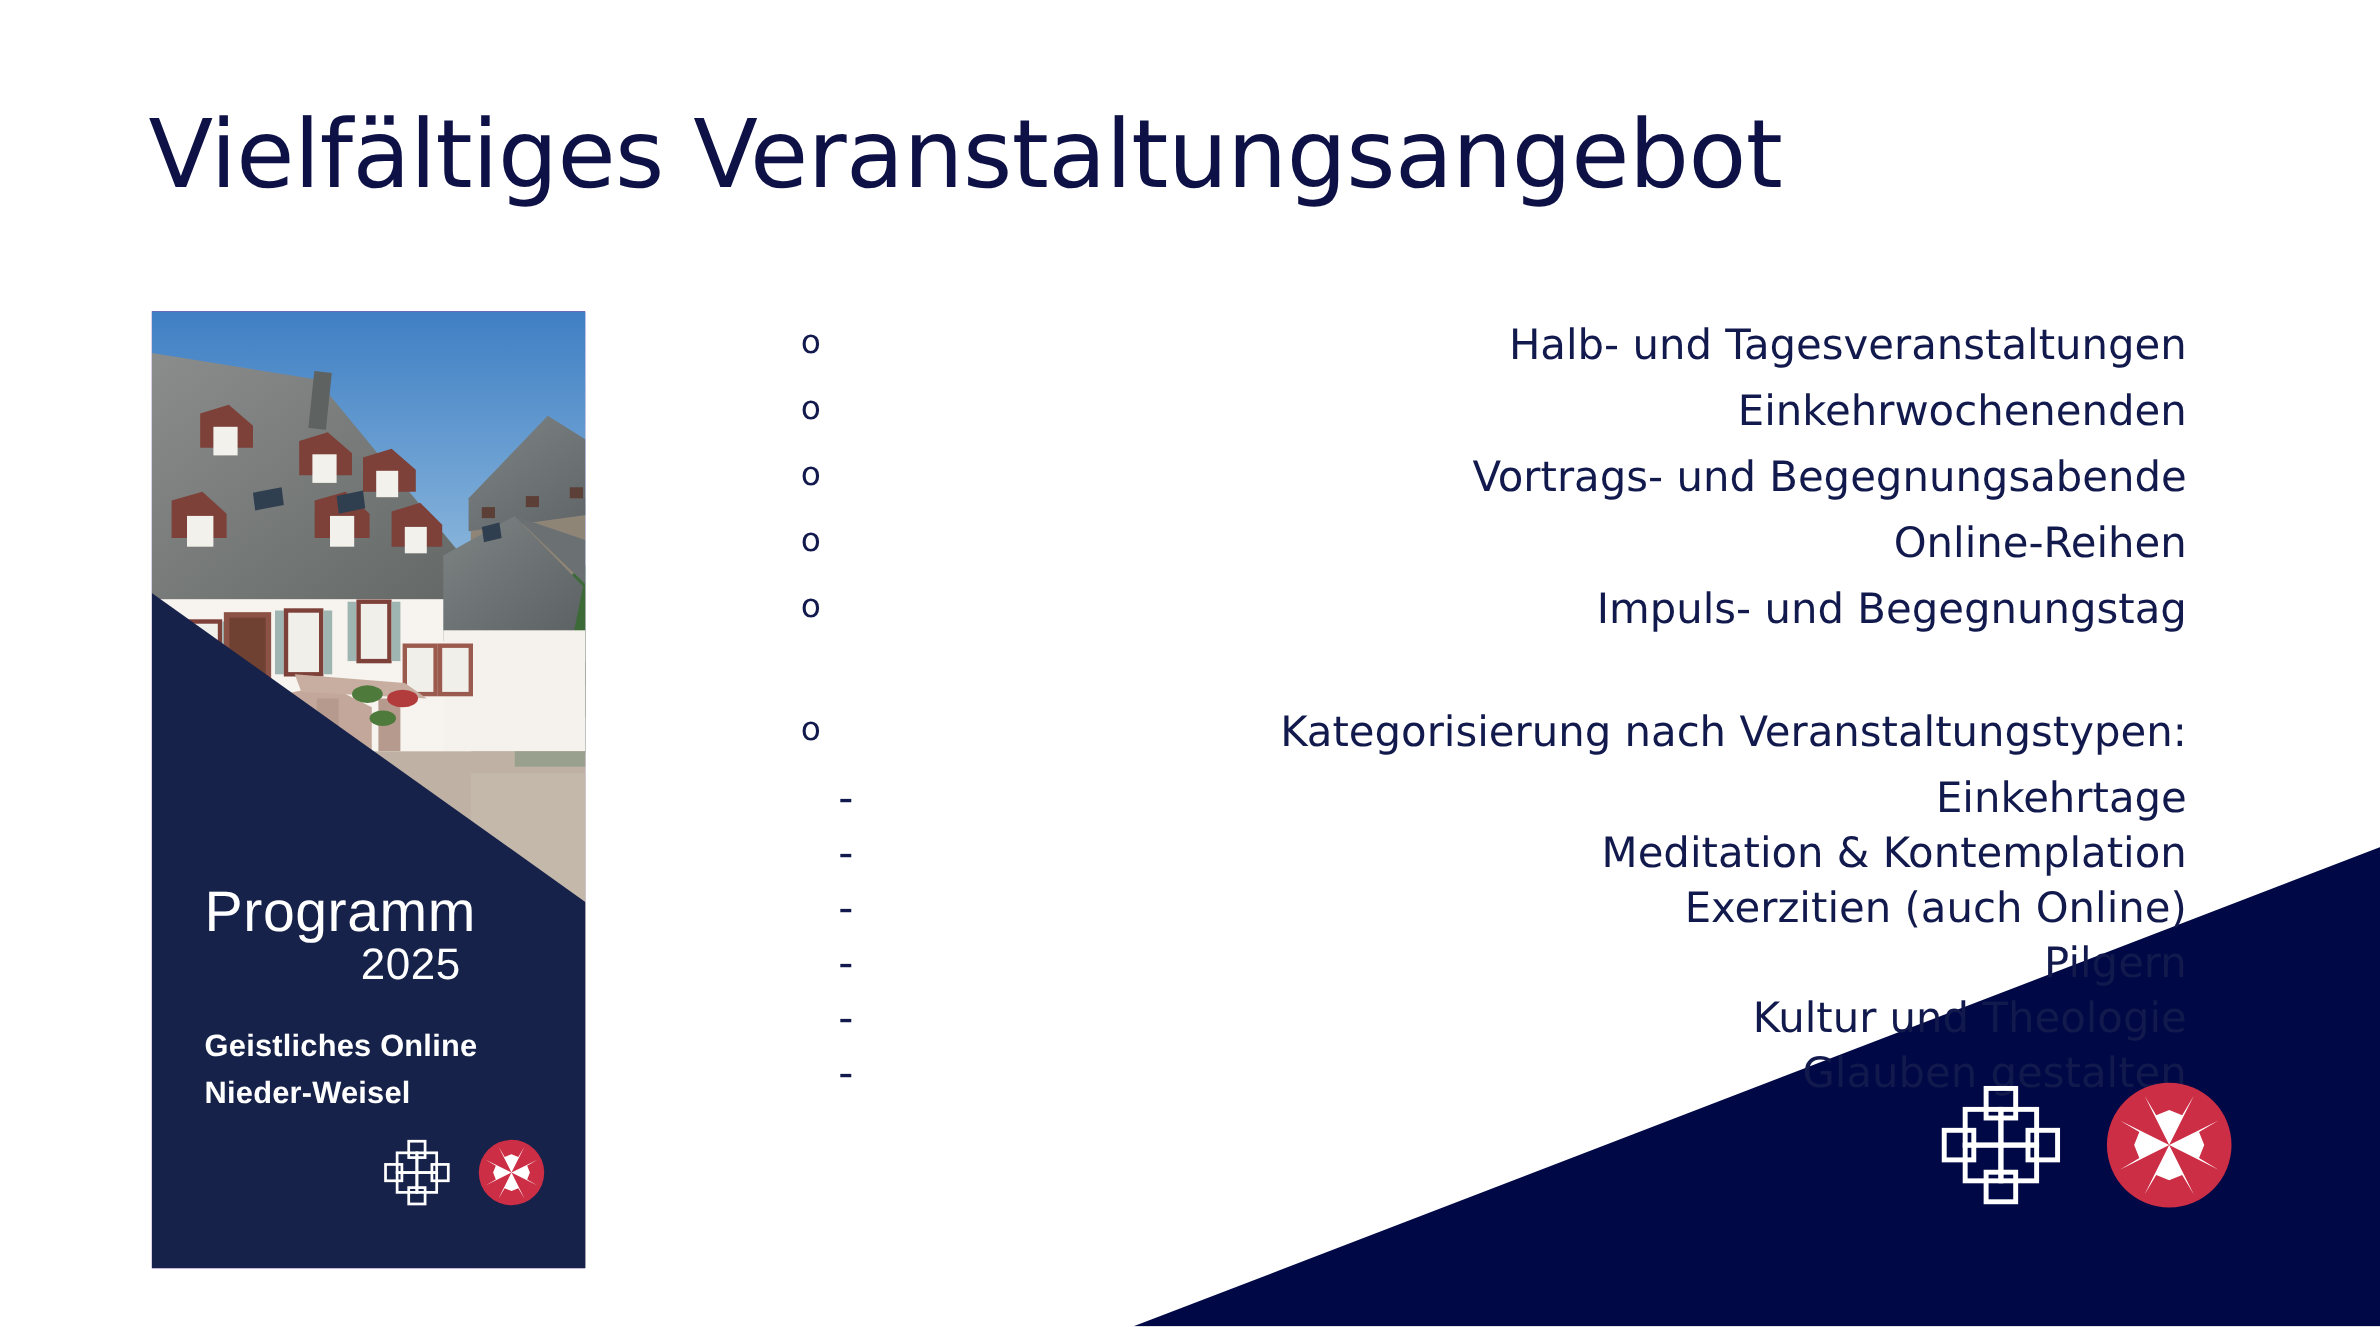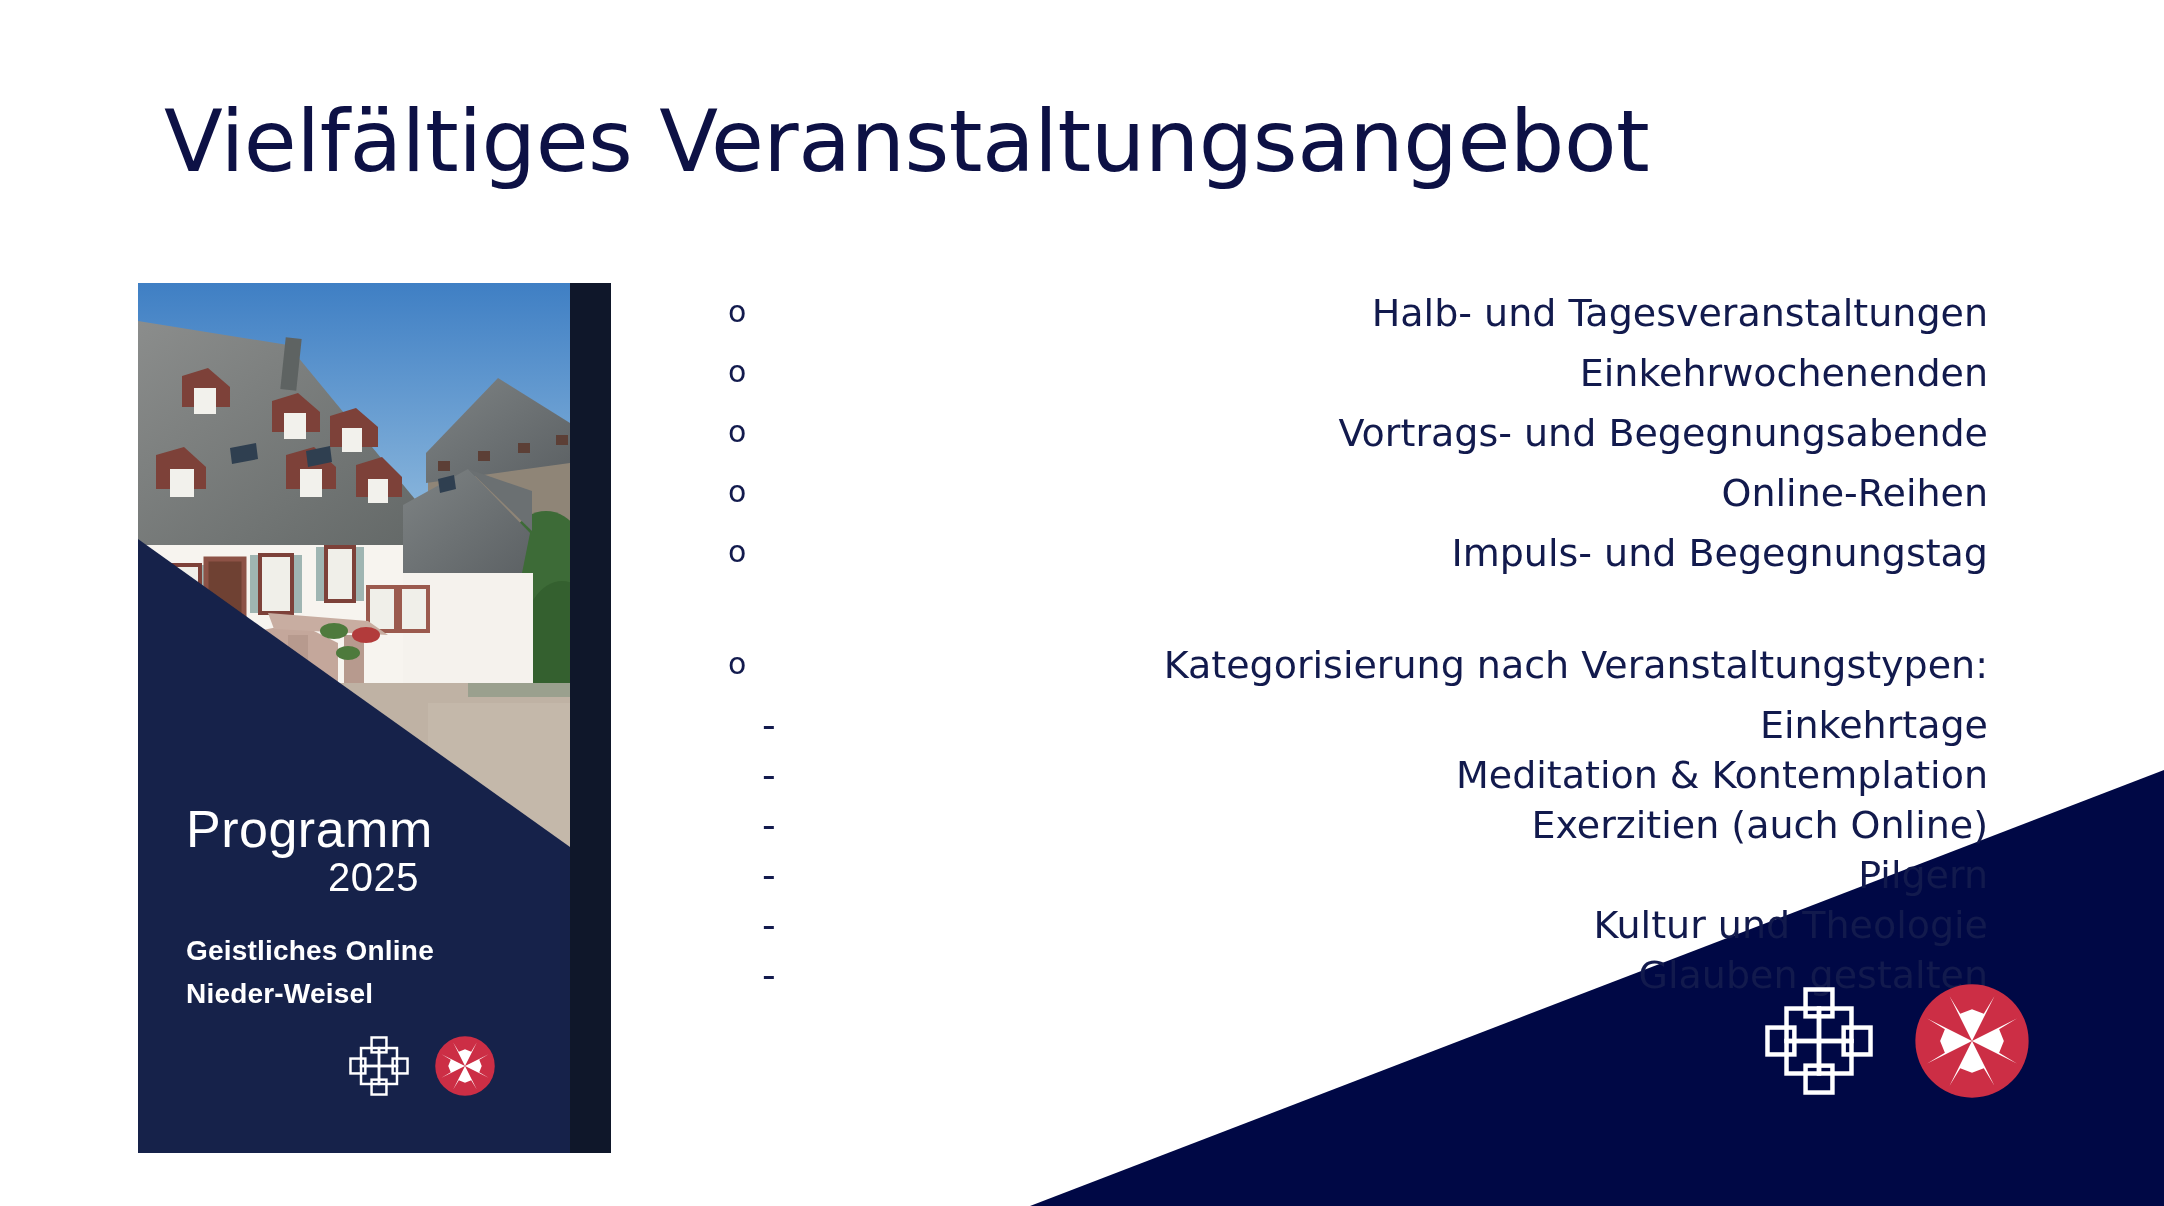--- a/index.html
+++ b/index.html
@@ -24,41 +24,41 @@
     left: 0;
     top: 0;
     width: 2164px;
     height: 1206px;
     pointer-events: none;
   }
 
   
   .slide-title {
     position: absolute;
-    left: 164px;
+    left: 135px;
     top: 96px;
     width: 1900px;
     color: #0d1145;
     font-family: "DejaVu Sans", sans-serif;
     font-size: 86px;
     font-weight: 400;
     letter-spacing: -0.5px;
     line-height: 1.05;
     white-space: nowrap;
   }
 
   
   .brochure {
     position: absolute;
     left: 138px;
     top: 283px;
-    width: 473px;
+    width: 394px;
     height: 870px;
     overflow: hidden;
-    background: #0f172a;
+    background: #4c1d95;
   }
   .brochure-photo {
     position: absolute;
     left: 0;
     top: 0;
     width: 432px;
     height: 870px;
   }
   .brochure-navy {
     position: absolute;

